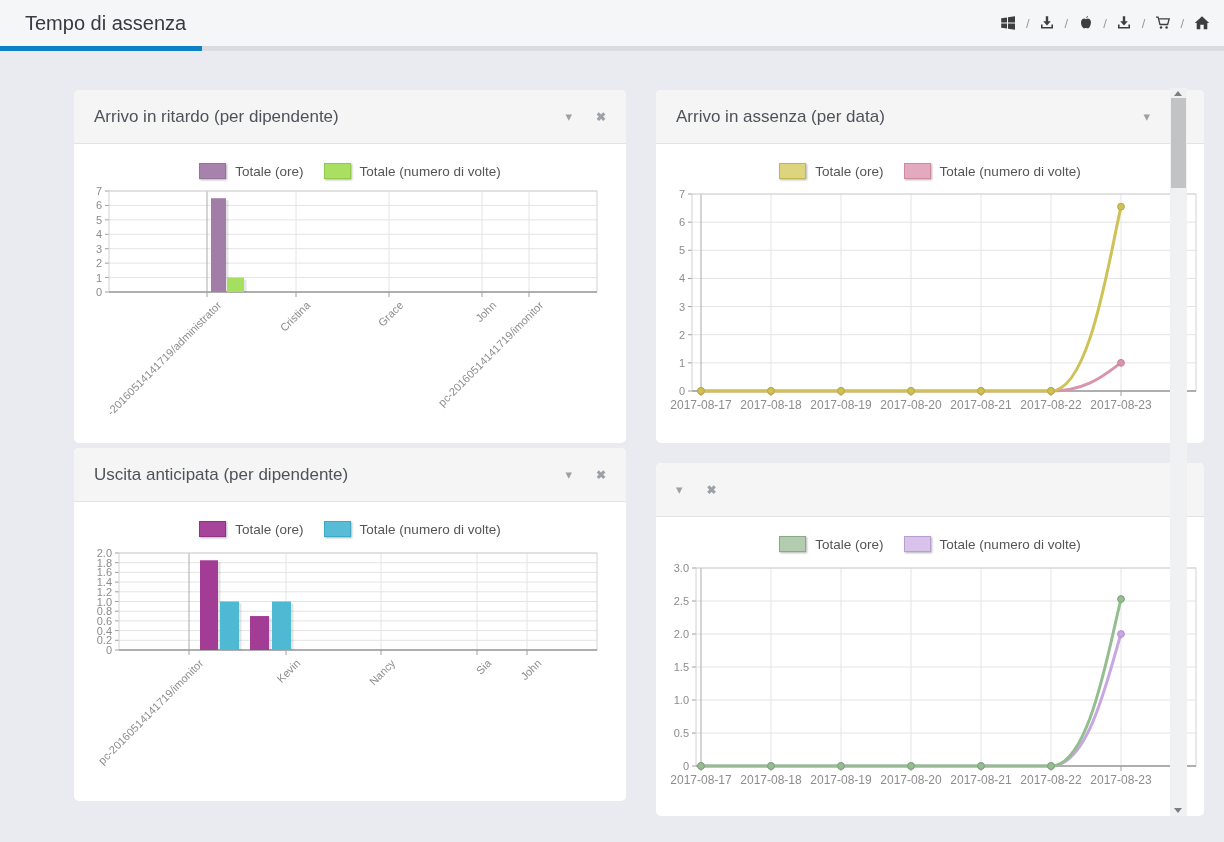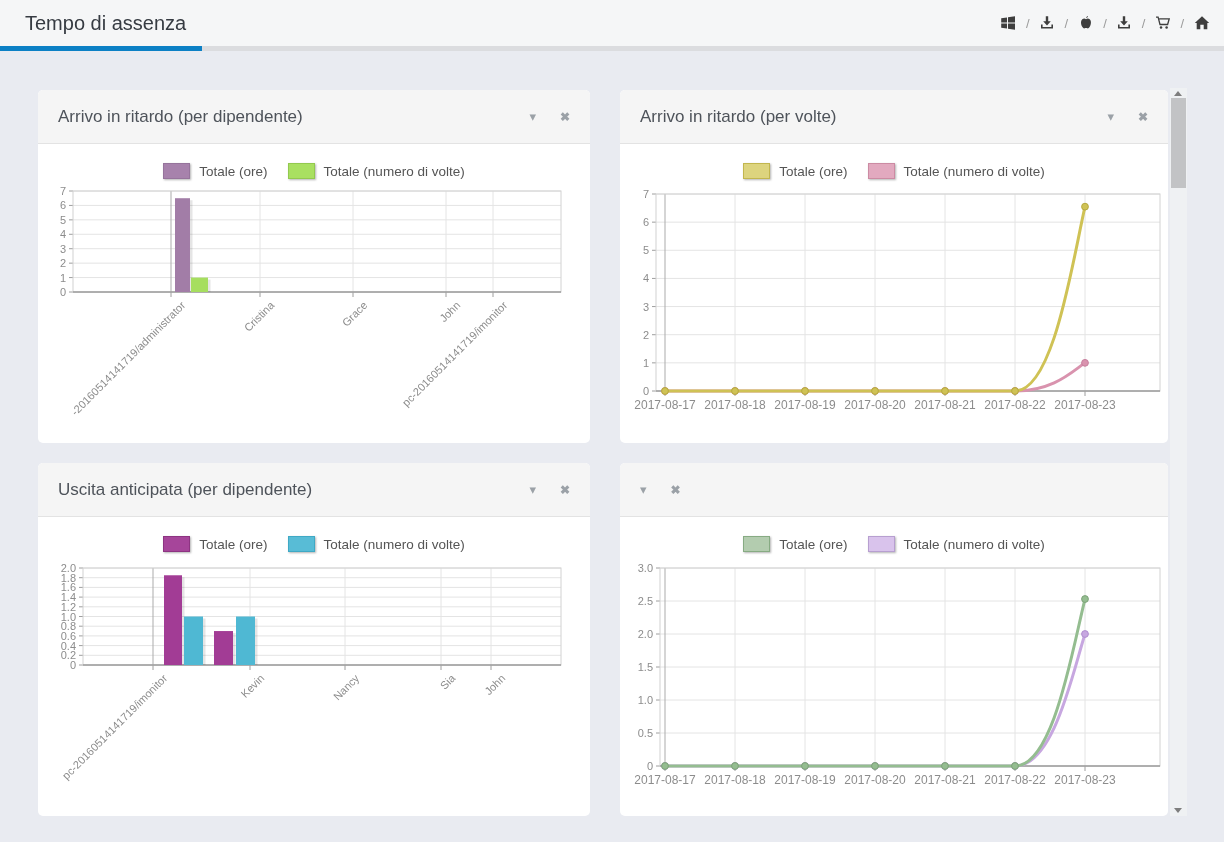--- a/index.html
+++ b/index.html
@@ -12,24 +12,24 @@
           display:flex;align-items:center;}
   .apptitle{margin:0 0 0 25px;font-size:20px;font-weight:400;color:#363b42;flex:1;}
   .topicons{display:flex;align-items:center;gap:9px;margin-right:14px;}
   .topicons .ticon{display:flex;align-items:center;justify-content:center;width:17px;height:17px;cursor:pointer;}
   .topicons .sep{color:#9b9b9b;font-size:13px;}
 
   .strip{position:absolute;left:0;top:46px;width:1224px;height:5px;background:#dbdcdf;}
   .strip-blue{position:absolute;left:0;top:0;width:202px;height:5px;background:var(--accent,#0c80c5);}
 
   
-  .panel{position:absolute;background:#fff;border-radius:5px;overflow:hidden;}
+  .panel{position:absolute;background:#fff;border-radius:5px;overflow:hidden;margin-left:36px;}
   .p1{left:38px;top:90px;width:552px;height:353px;}
   .p2{left:620px;top:90px;width:548px;height:353px;}
-  .p3{left:38px;top:463px;width:552px;height:353px;}
+  .p3{left:38px;top:448px;width:552px;height:353px;}
   .p4{left:620px;top:463px;width:548px;height:353px;}
   .phead{height:54px;background:#f5f5f5;border-bottom:1px solid #e3e3e3;display:flex;
          align-items:center;padding:0 20px;box-sizing:border-box;}
   .ptitle{margin:0;flex:1;font-size:17px;font-weight:400;color:#4e535a;}
   .picon{color:#9ba1a7;cursor:pointer;line-height:1;}
   .picon.chev{font-size:13px;margin-right:24px;}
   .picon.closex{font-size:12px;font-weight:bold;}
   .pbody{position:relative;height:298px;}
   .pbody svg{position:absolute;left:0;top:0;}
 
@@ -167,21 +167,21 @@
           <text x="237" y="162" text-anchor="end" class="tick" transform="rotate(-45 237 162)">Cristina</text>
           <text x="330" y="162" text-anchor="end" class="tick" transform="rotate(-45 330 162)">Grace</text>
           <text x="423" y="162" text-anchor="end" class="tick" transform="rotate(-45 423 162)">John</text>
           <text x="470" y="162" text-anchor="end" class="tick" transform="rotate(-45 470 162)">pc-20160514141719/imonitor</text>
         </svg>
     </div>
   </section>
 
   <section class="panel p2">
     <header class="phead">
-      <h2 class="ptitle">Arrivo in ritardo (per volte)</h2>
+      <h2 class="ptitle">Arrivo in assenza (per data)</h2>
       <span class="picon chev">▾</span>
       <span class="picon closex">✖</span>
     </header>
     <div class="pbody">
       <div class="legend">
           <div class="lg-entry">
             <span class="lg-swatch" style="background: rgb(221, 212, 126); border-color: rgb(194, 182, 78);"></span>
             <span class="lg-label">Totale (ore)</span>
           </div>
           <div class="lg-entry">

